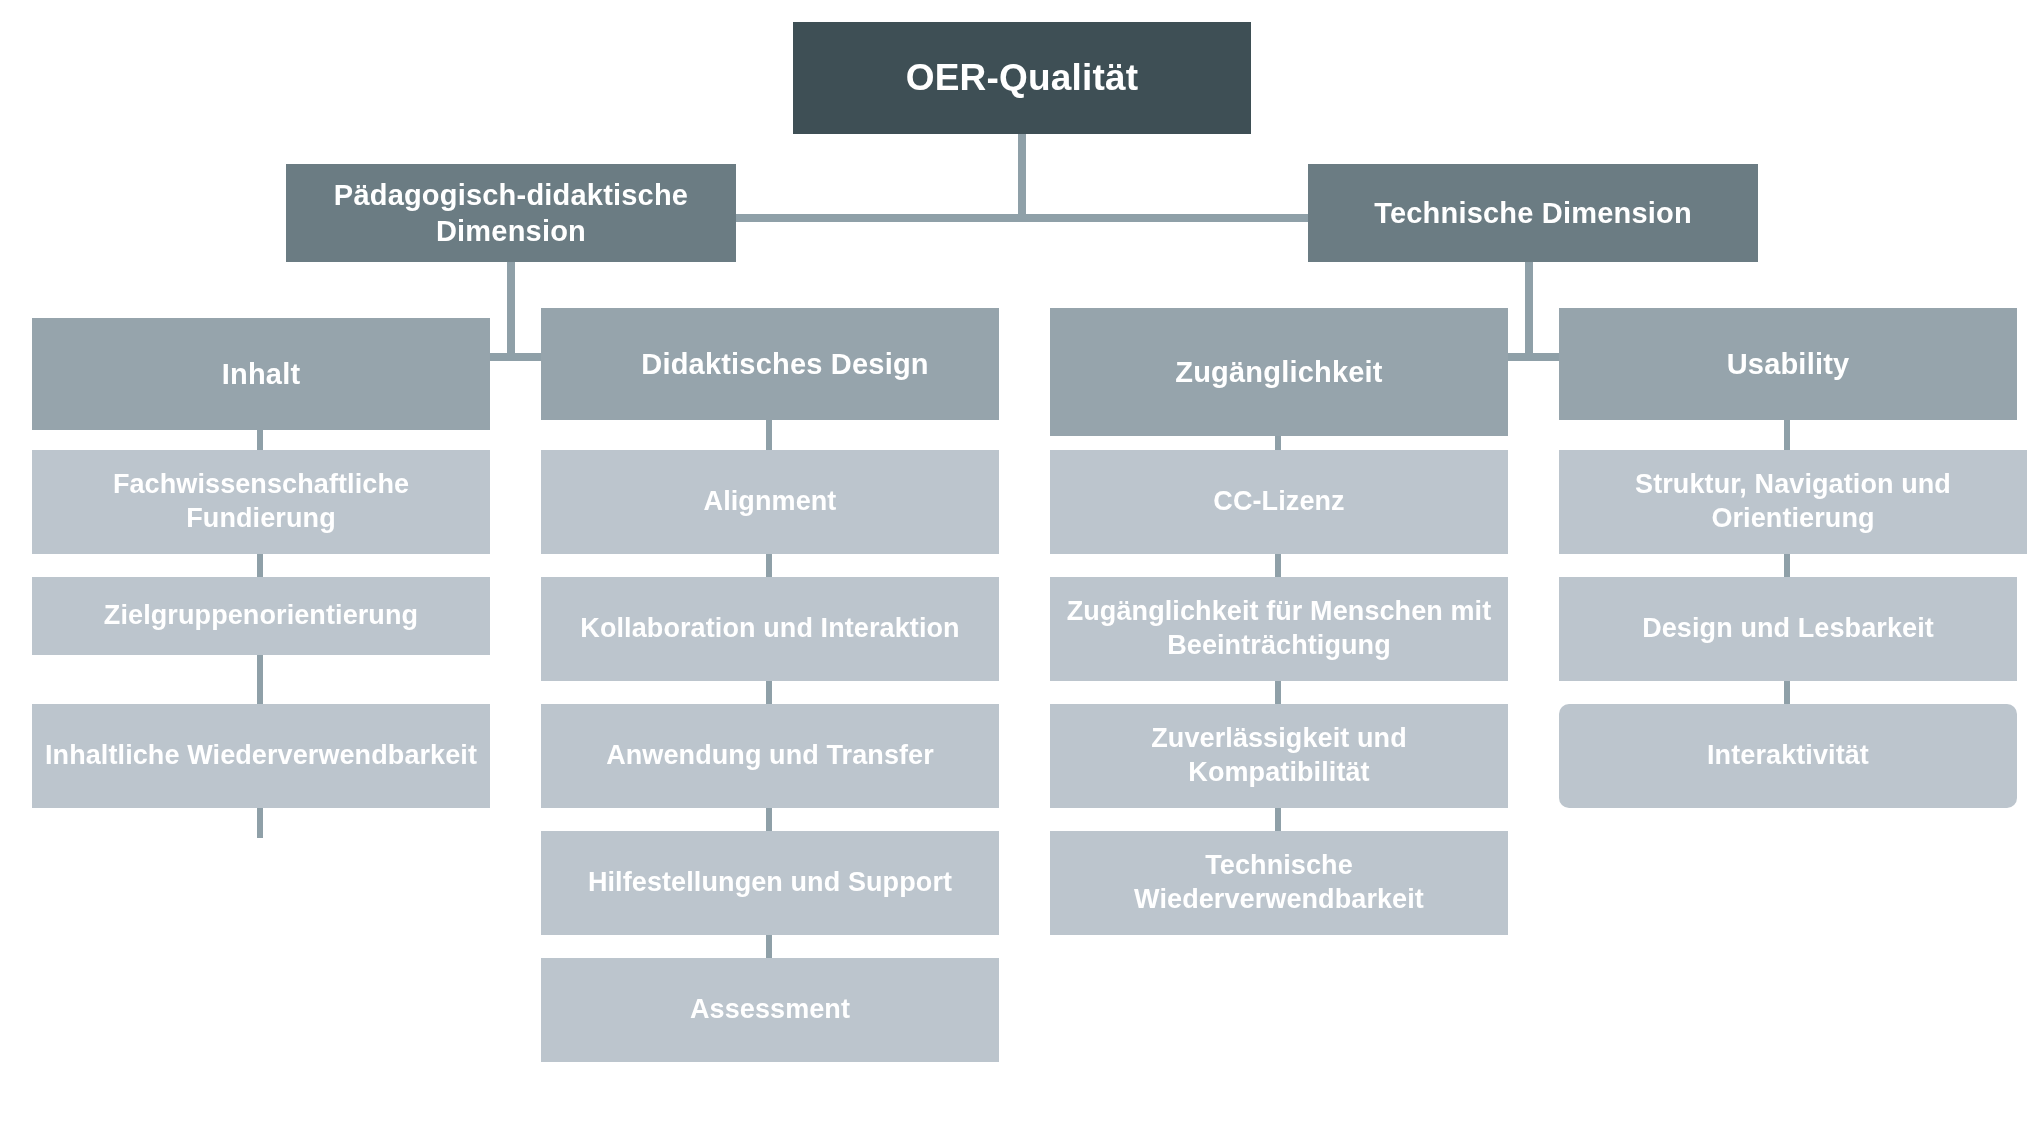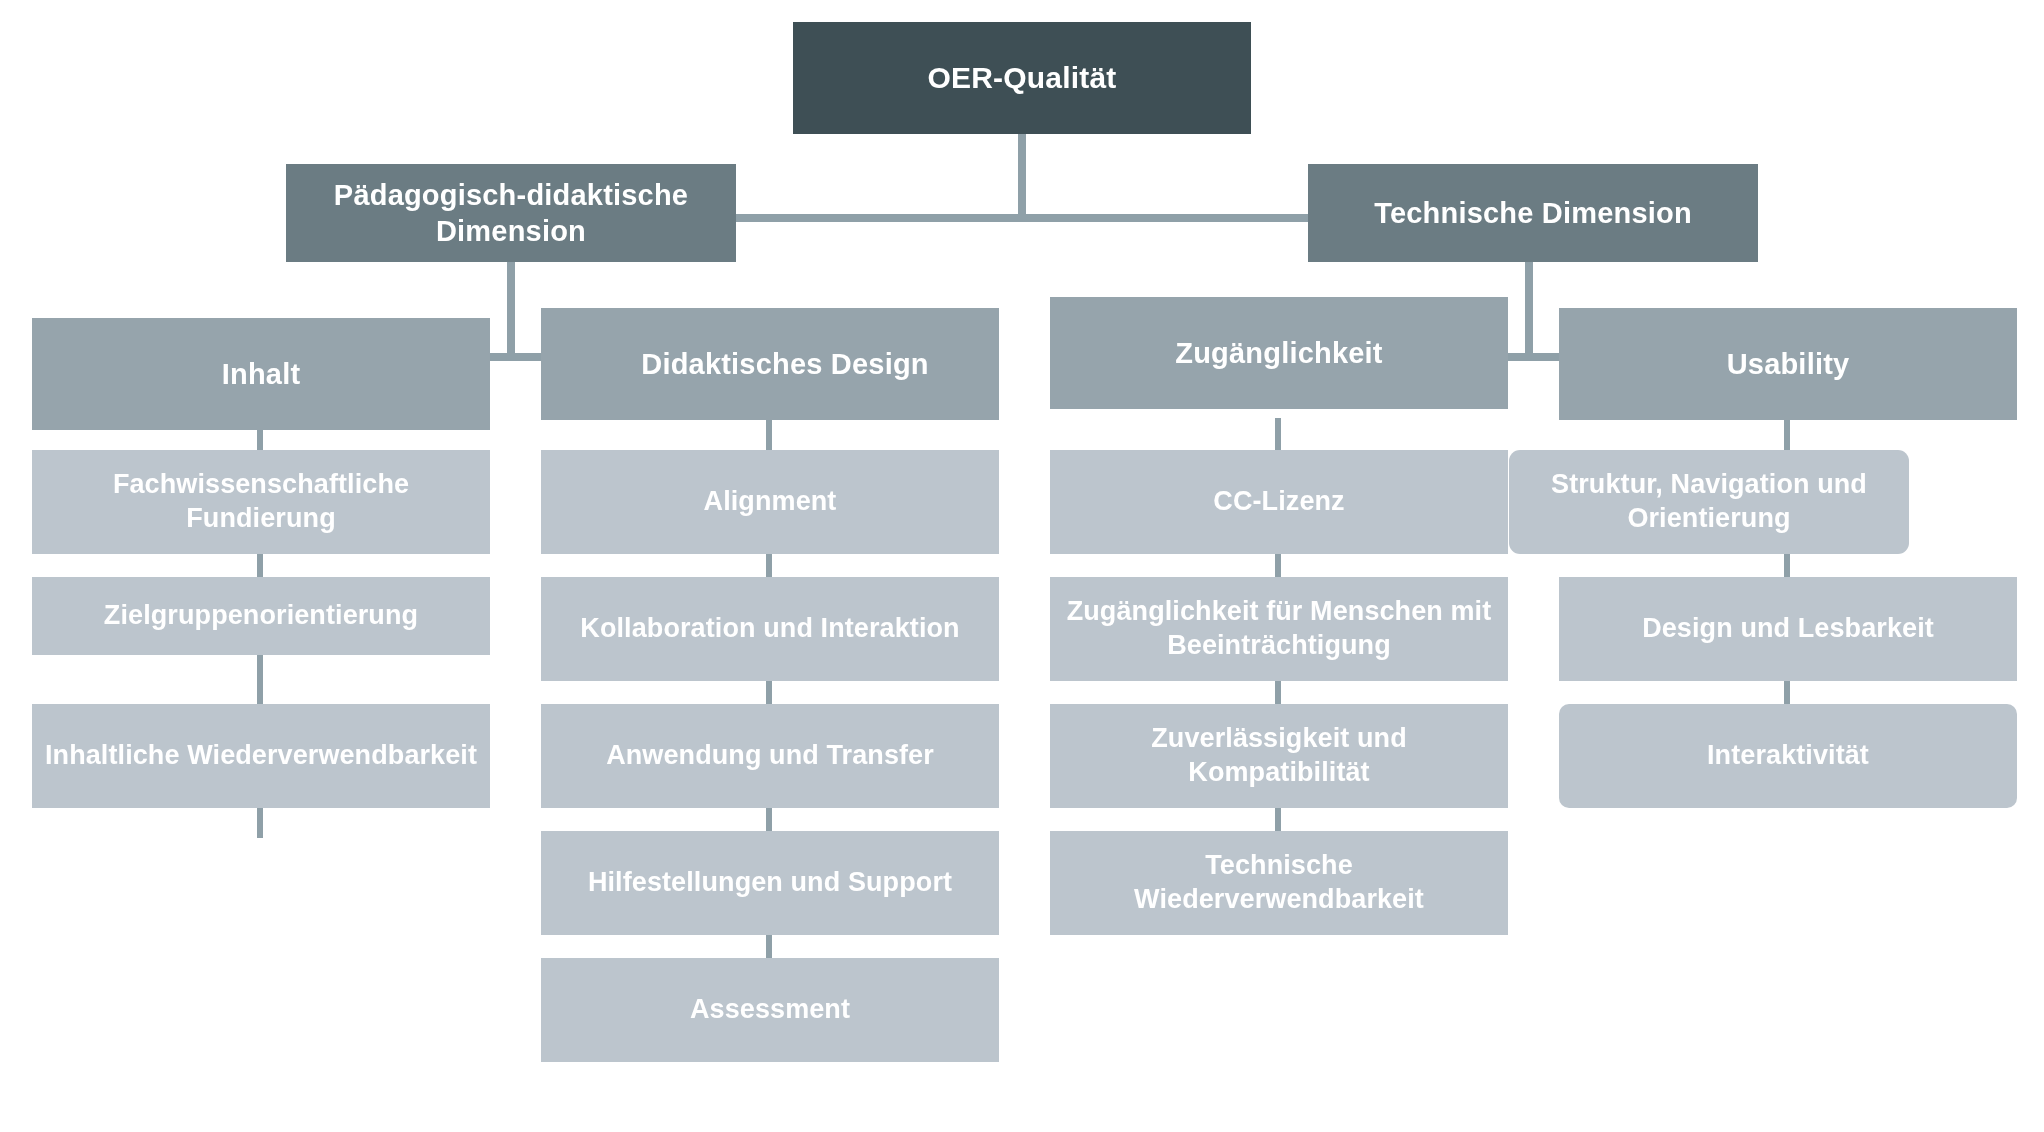--- a/index.html
+++ b/index.html
@@ -17,21 +17,21 @@
     display:flex;
     align-items:center;
     justify-content:center;
     text-align:center;
     color:#ffffff;
     font-weight:bold;
     line-height:1.25;
     padding:4px 10px;
     z-index:3;
   }
-  .lvl1{background:#3e4f55;font-size:30px;letter-spacing:0.2px;}
+  .lvl1{background:#3e4f55;font-size:37px;letter-spacing:0.2px;}
   .lvl2{background:#6b7c83;font-size:29px;letter-spacing:0.2px;}
   .lvl3{background:#96a4ac;font-size:29px;letter-spacing:0.2px;}
   .lvl4{background:#bcc5cd;font-size:27px;letter-spacing:0.1px;}
   .conn{
     position:absolute;
     background:#8fa0a8;
     z-index:1;
   }
   .node .lbl{display:block;width:100%;}
 </style>
@@ -72,21 +72,21 @@
   </div>
 
   <div class="node lvl3" style="left:32px; top:308px; width:458px; height:112px;margin-top:10px;">
     <span class="lbl">Inhalt</span>
   </div>
 
   <div class="node lvl3" style="left:541px; top:308px; width:458px; height:112px;padding-left:40px;">
     <span class="lbl">Didaktisches Design</span>
   </div>
 
-  <div class="node lvl3" style="left:1050px; top:297px; width:458px; height:112px;">
+  <div class="node lvl3" style="left:1050px; top:308px; width:458px; height:128px;">
     <span class="lbl">Zugänglichkeit</span>
   </div>
 
   <div class="node lvl3" style="left:1559px; top:308px; width:458px; height:112px;">
     <span class="lbl">Usability</span>
   </div>
 
   <div class="node lvl4" style="left:32px; top:450px; width:458px; height:104px;">
     <span class="lbl">Fachwissenschaftliche Fundierung</span>
   </div>
@@ -119,21 +119,21 @@
   <div class="node lvl4" style="left:1050px; top:577px; width:458px; height:104px;">
     <span class="lbl">Zugänglichkeit für Menschen mit Beeinträchtigung</span>
   </div>
   <div class="node lvl4" style="left:1050px; top:704px; width:458px; height:104px;justify-content:center;">
     <span class="lbl">Zuverlässigkeit und Kompatibilität</span>
   </div>
   <div class="node lvl4" style="left:1050px; top:831px; width:458px; height:104px;">
     <span class="lbl">Technische Wiederverwendbarkeit</span>
   </div>
 
-  <div class="node lvl4" style="left:1509px; top:450px; width:400px; height:104px;border-radius:11px;">
+  <div class="node lvl4" style="left:1559px; top:450px; width:468px; height:104px;">
     <span class="lbl">Struktur, Navigation und Orientierung</span>
   </div>
   <div class="node lvl4" style="left:1559px; top:577px; width:458px; height:104px;">
     <span class="lbl">Design und Lesbarkeit</span>
   </div>
   <div class="node lvl4" style="left:1559px; top:704px; width:458px; height:104px;border-radius:10px;">
     <span class="lbl">Interaktivität</span>
   </div>
 
 </div>

